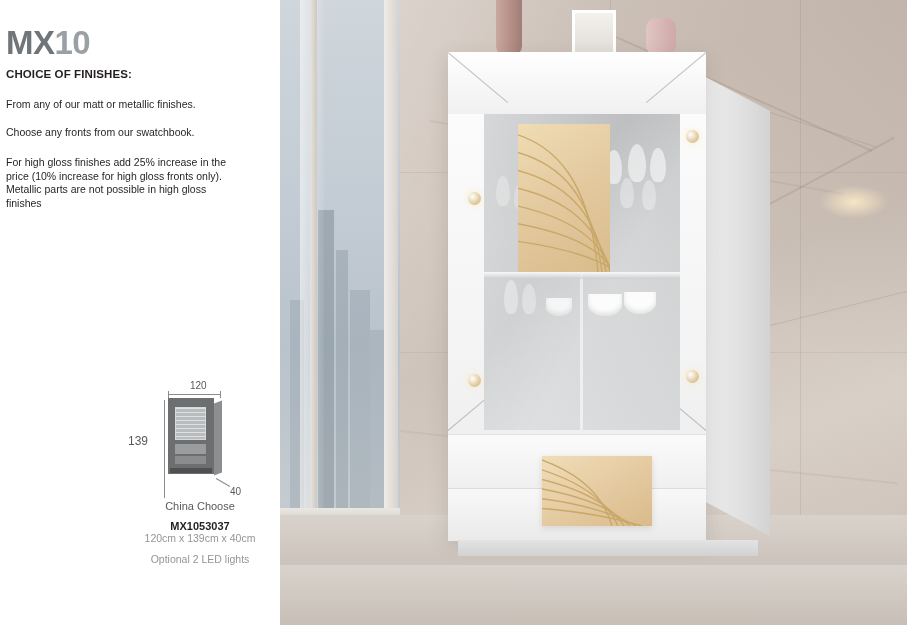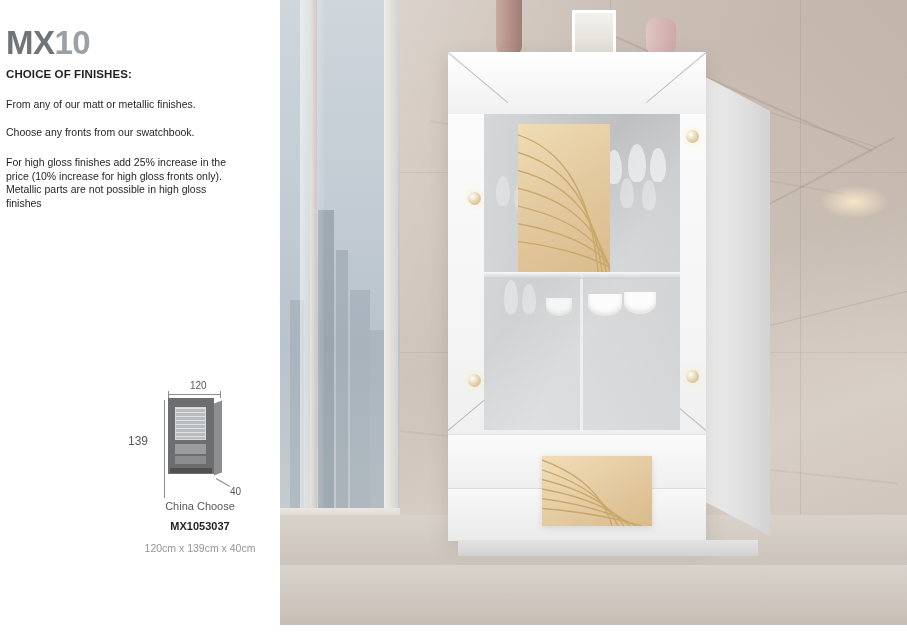--- a/index.html
+++ b/index.html
@@ -220,21 +220,20 @@
   }
   #caption-name {
     font-size: 11px;
     color: #58595b;
     margin-bottom: 8px;
   }
   #caption-code {
     font-size: 11px;
     font-weight: bold;
     color: #231f20;
-    margin-bottom: 10px;
   }
   #caption-dims {
     font-size: 10.5px;
     color: #939598;
     margin-bottom: 9px;
   }
   #caption-option {
     font-size: 10.5px;
     color: #939598;
   }
@@ -585,20 +584,21 @@
           <div class="cab-drawer2"></div>
           <div class="cab-plinth"></div>
         </div>
       </div>
     </div>
 
     <div id="caption-block">
       <div id="caption-name">China Choose</div>
       <div id="caption-code">MX1053037</div>
       <div id="caption-dims">120cm x 139cm x 40cm</div>
+      <div id="caption-option">Optional 2 LED lights</div>
     </div>
   </div>
 
   <div id="photo">
 
     <div id="wall"></div>
 
     <div class="vein" style="left:300px;top:20px;width:320px;height:2px;transform:rotate(24deg);"></div>
     <div class="vein" style="left:330px;top:60px;width:280px;height:1px;transform:rotate(18deg);"></div>
     <div class="vein" style="left:150px;top:120px;width:420px;height:2px;transform:rotate(10deg);opacity:.5;"></div>

